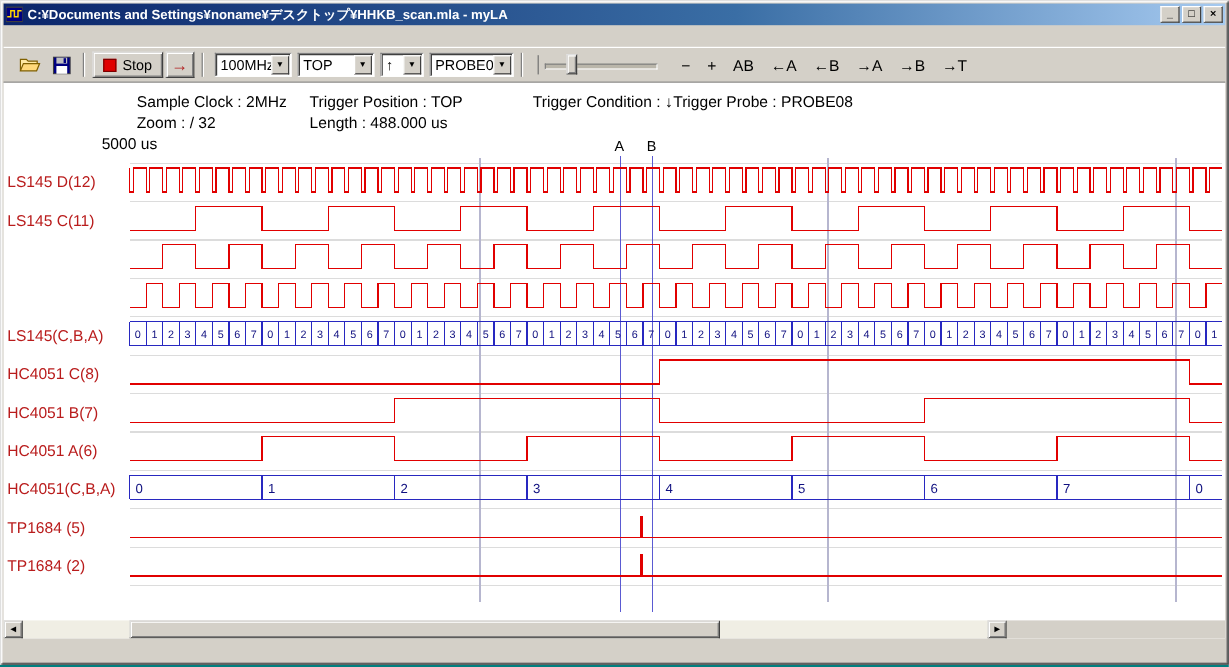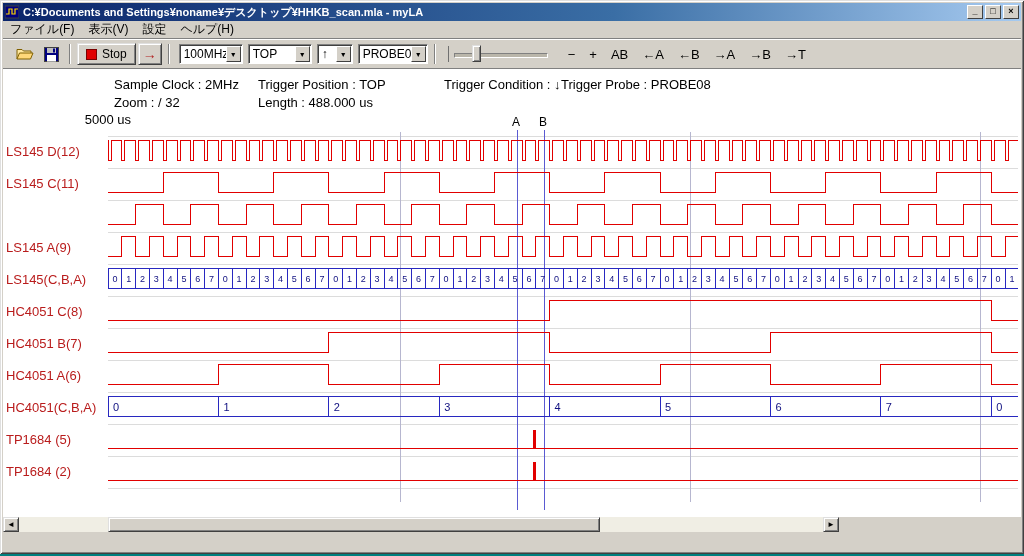--- a/index.html
+++ b/index.html
@@ -71,26 +71,20 @@
         <rect x="0" y="1" width="14" height="12" fill="#000080" stroke="#404040"></rect>
         <polyline points="1,9 4,9 4,4 7,4 7,9 10,9 10,4 13,4" fill="none" stroke="#ffd700" stroke-width="1.2"></polyline>
       </svg>
     </span>
     <span class="title">C:¥Documents and Settings¥noname¥デスクトップ¥HHKB_scan.mla - myLA</span>
     <span class="tb-btn">_</span>
     <span class="tb-btn">□</span>
     <span class="tb-btn">×</span>
   </div>
 
-  <div class="menubar" id="menubar">
-      <span class="menu-item">ファイル(F)</span>
-      <span class="menu-item">表示(V)</span>
-      <span class="menu-item">設定</span>
-      <span class="menu-item">ヘルプ(H)</span>
-    </div>
 
   <div class="toolbar">
     <div class="icon-btn">
       <svg width="18" height="14" viewBox="0 0 18 14">
         <path d="M1 12 V2.5 H6 L7.5 4 H15 V6" fill="#ffe9a2" stroke="#806000"></path>
         <path d="M1 12 L3.5 6 H17 L14.5 12 Z" fill="#ffd97a" stroke="#806000"></path>
       </svg>
     </div>
     <div class="icon-btn">
       <svg width="15" height="15" viewBox="0 0 15 15">
@@ -148,21 +142,20 @@
     <span class="info-text" style="left:255px;top:8px">Trigger Position : TOP</span>
     <span class="info-text" style="left:441px;top:8px">Trigger Condition : ↓</span>
     <span class="info-text" style="left:558px;top:8px">Trigger Probe : PROBE08</span>
     <span class="info-text" style="left:111px;top:26px">Zoom : /  32</span>
     <span class="info-text" style="left:255px;top:26px">Length : 488.000 us</span>
     <span id="timeline-label">5000 us</span>
 
     <div id="channel-labels" style="position:absolute;inset:0;pointer-events:none">
         <div class="ch-label" style="top: 67px;">LS145 D(12)</div>
         <div class="ch-label" style="top: 99px;">LS145 C(11)</div>
-        <div class="ch-label" style="top: 163px;">LS145 A(9)</div>
         <div class="ch-label" style="top: 195px;">LS145(C,B,A)</div>
         <div class="ch-label" style="top: 227px;">HC4051 C(8)</div>
         <div class="ch-label" style="top: 259px;">HC4051 B(7)</div>
         <div class="ch-label" style="top: 291px;">HC4051 A(6)</div>
         <div class="ch-label" style="top: 323px;">HC4051(C,B,A)</div>
         <div class="ch-label" style="top: 355px;">TP1684 (5)</div>
         <div class="ch-label" style="top: 387px;">TP1684 (2)</div>
       </div>
 
     <svg id="wave-svg" width="1018" height="407" viewBox="0 0 1018 407">

